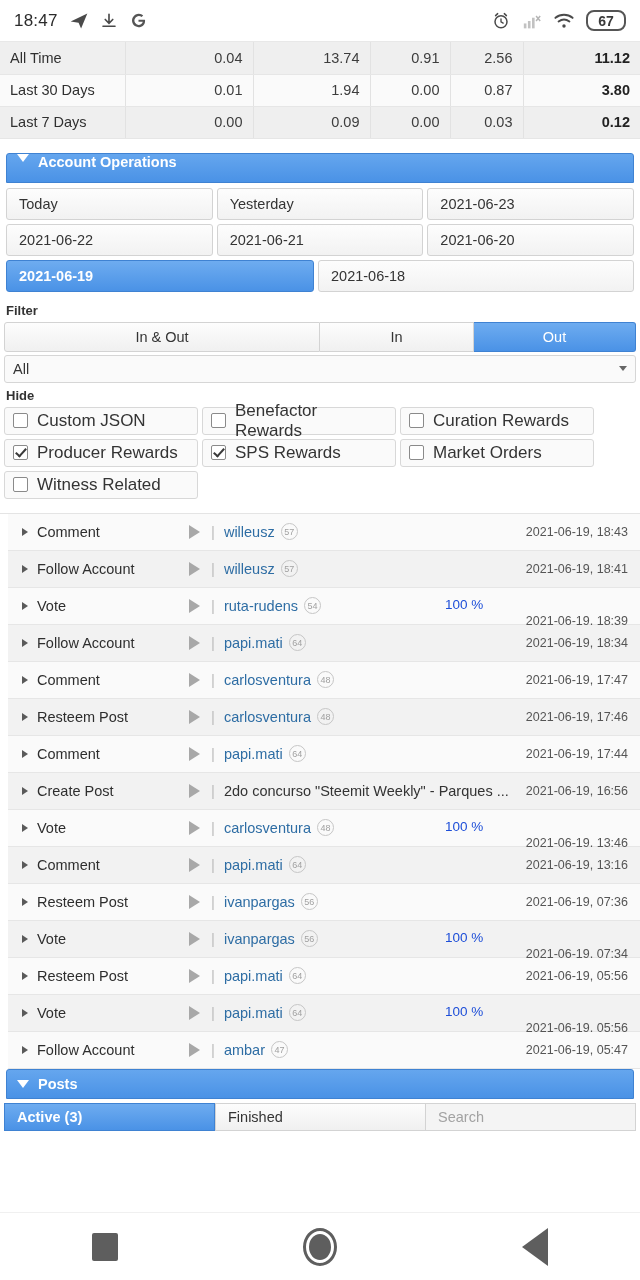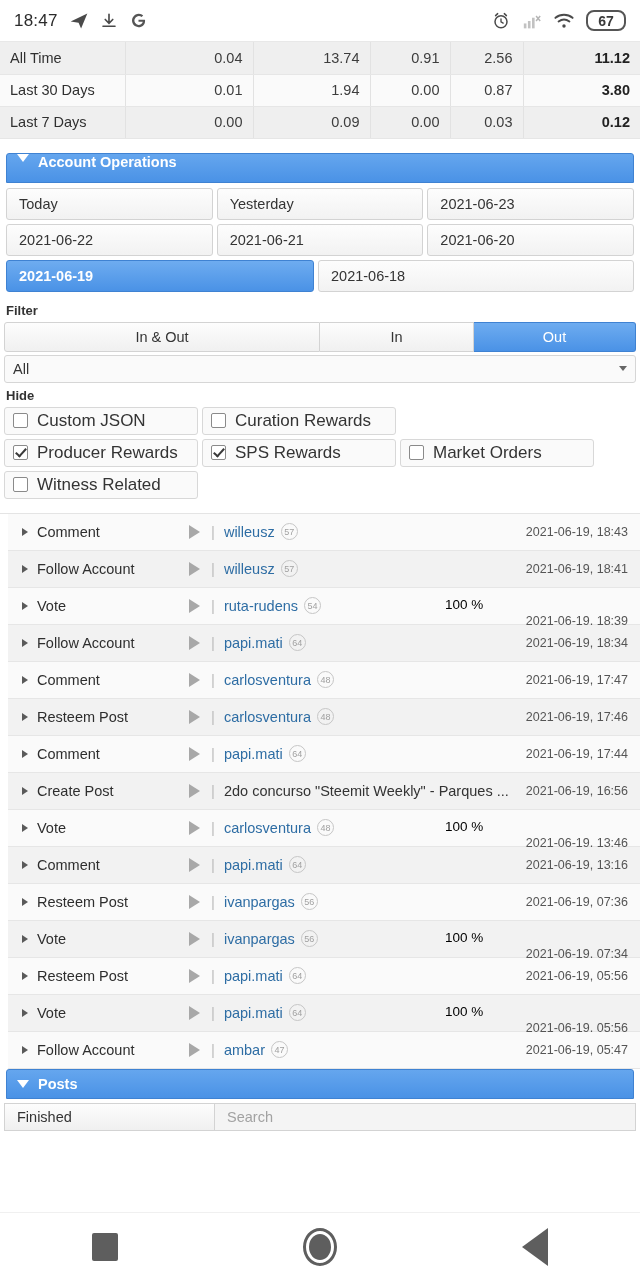--- a/index.html
+++ b/index.html
@@ -211,21 +211,21 @@
   .op-rep {
     display: inline-flex; align-items: center; justify-content: center;
     width: 17px; height: 17px;
     border: 1px solid #c6c6c6; border-radius: 50%;
     font-size: 9px; color: #a0a0a0;
     margin-left: 6px;
     flex: 0 0 auto;
   }
   .op-pct {
     position: absolute; left: 437px; top: 9px;
-    font-size: 13.5px; color: #000000;
+    font-size: 13.5px; color: #1d4ed8;
   }
   .op-time {
     position: absolute; right: 12px; top: 11px;
     font-size: 12.5px; color: #555;
     white-space: nowrap;
   }
   .op-time.low { top: 26px; }
 
   
   .posts-head {
@@ -399,20 +399,24 @@
 <div class="sec-label">Hide</div>
 
 <div class="cbgrid">
   <div class="cbrow">
     <div class="cbitem">
       <span class="cbox"></span>
       <span>Custom JSON</span>
     </div>
     <div class="cbitem">
       <span class="cbox"></span>
+      <span>Benefactor Rewards</span>
+    </div>
+    <div class="cbitem">
+      <span class="cbox"></span>
       <span>Curation Rewards</span>
     </div>
   </div>
   <div class="cbrow">
     <div class="cbitem">
       <span class="cbox on"></span>
       <span>Producer Rewards</span>
     </div>
     <div class="cbitem">
       <span class="cbox on"></span>
@@ -588,20 +592,21 @@
     <span class="op-time">2021-06-19, 05:47</span>
   </div>
 
 </div>
 
 <div class="posts-head">
   <span class="tri-down"></span>
   <span>Posts</span>
 </div>
 <div class="posts-tabs">
+  <div class="ptab sel">Active (3)</div>
   <div class="ptab">Finished</div>
   <div class="psearch">Search</div>
 </div>
 
 <div class="navbar">
   <div class="nav-sq"></div>
   <div class="nav-circ">
       <i></i>
     </div>
   <div class="nav-back"></div>

